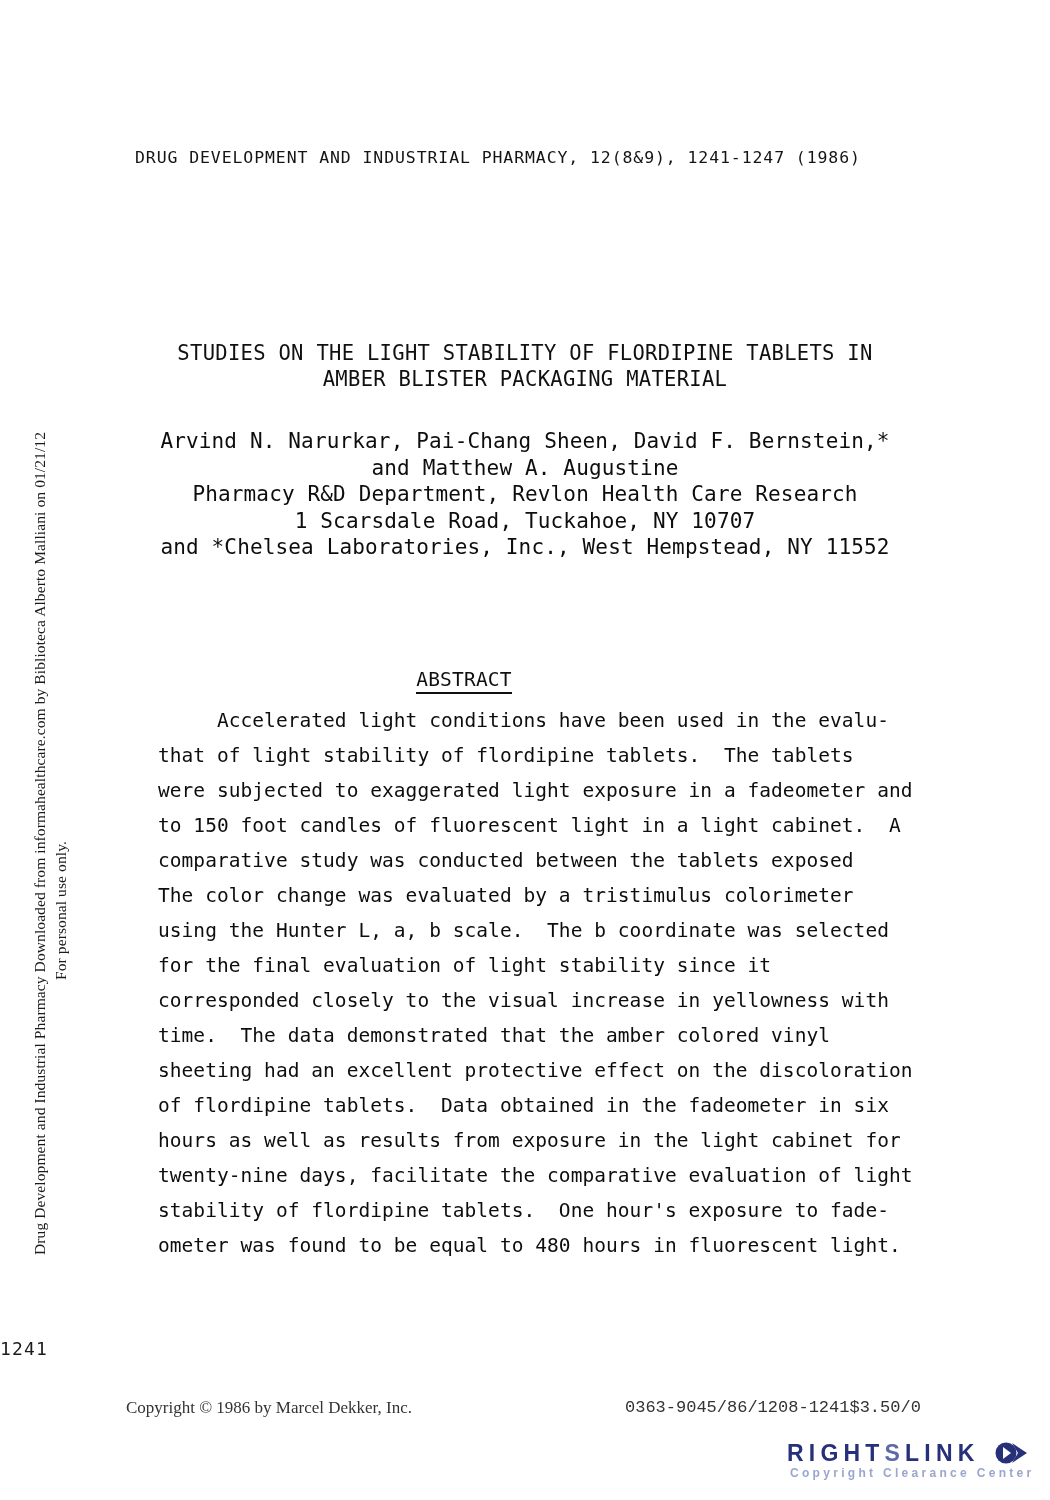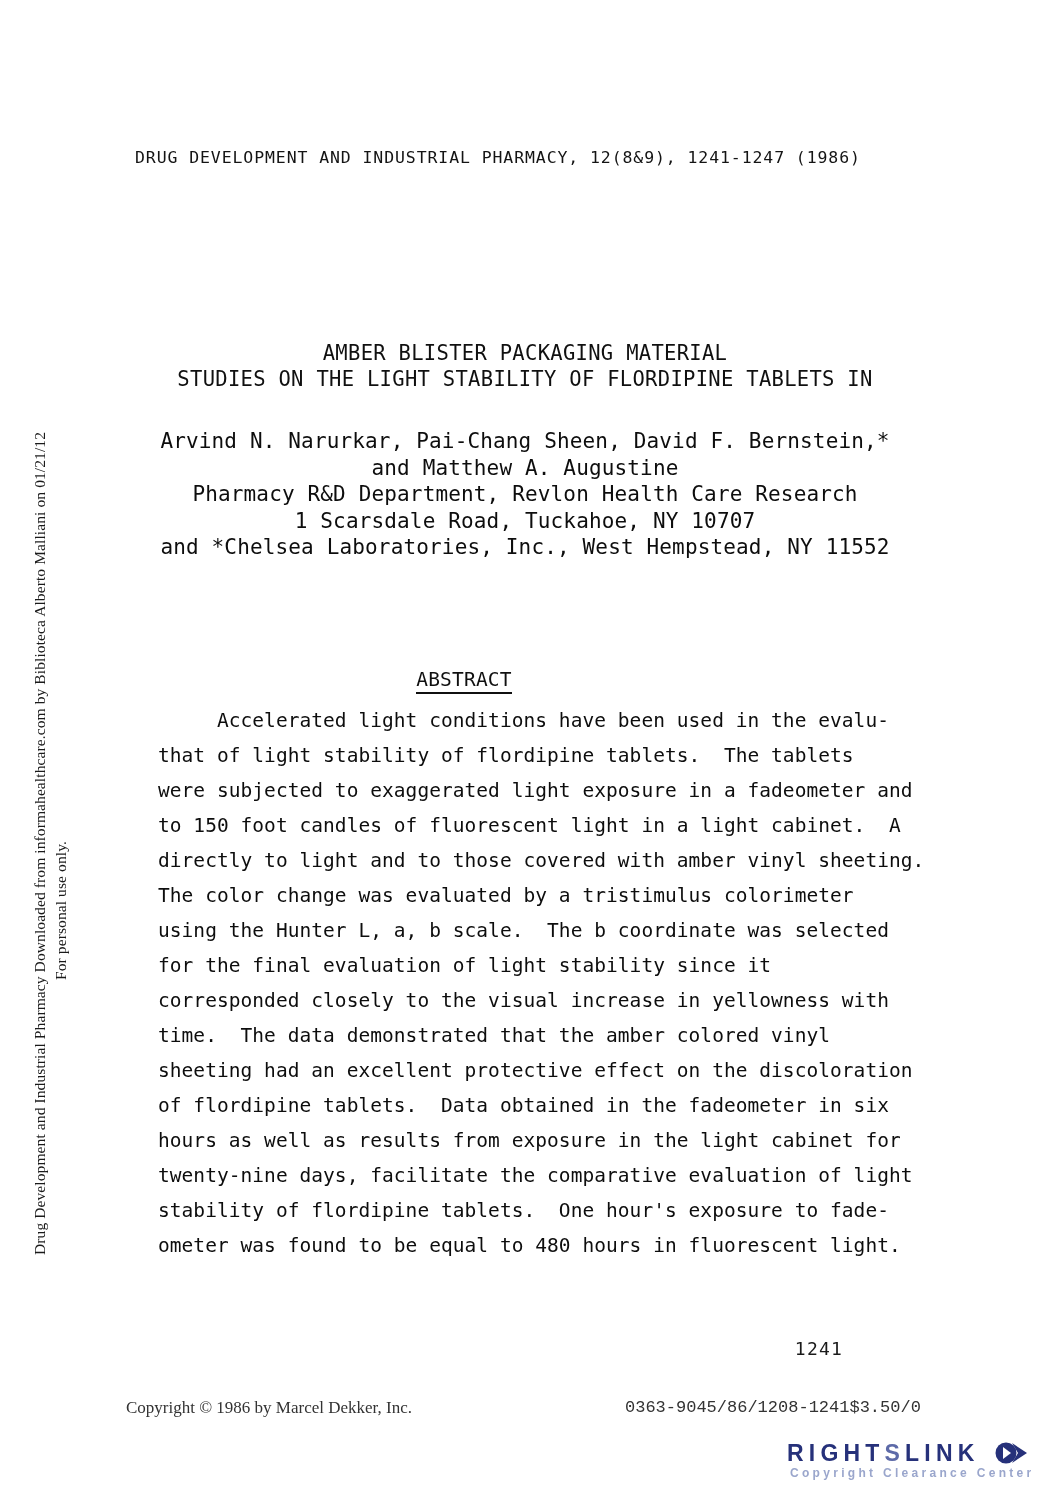--- a/index.html
+++ b/index.html
@@ -130,21 +130,21 @@
     white-space: pre;
     margin-left: 36px;
   }
 
   
   .page-number {
     position: absolute;
     left: 0;
     top: 1338px;
     width: 843px;
-    text-align: right;
+    text-align: left;
     font-family: "DejaVu Sans Mono", monospace;
     font-size: 18px;
     letter-spacing: 1.2px;
     color: #1a1a1a;
   }
 
   
   .footer-copyright {
     position: absolute;
     left: 126px;
@@ -210,42 +210,42 @@
 <div id="page">
 
   <div class="sidebar-stamp">
     <div class="sidebar-rot sidebar-line1">Drug Development and Industrial Pharmacy Downloaded from informahealthcare.com by Biblioteca Alberto Malliani on 01/21/12</div>
     <div class="sidebar-rot sidebar-line2">For personal use only.</div>
   </div>
 
   <div class="running-head">DRUG DEVELOPMENT AND INDUSTRIAL PHARMACY, 12(8&amp;9), 1241-1247 (1986)</div>
 
   <div class="title-block">
+    <div class="title-line">STUDIES ON THE LIGHT STABILITY OF FLORDIPINE TABLETS IN</div>
     <div class="title-line">AMBER BLISTER PACKAGING MATERIAL</div>
-    <div class="title-line">STUDIES ON THE LIGHT STABILITY OF FLORDIPINE TABLETS IN</div>
   </div>
 
   <div class="authors-block">
     <div class="author-line">Arvind N. Narurkar, Pai-Chang Sheen, David F. Bernstein,*</div>
     <div class="author-line">and Matthew A. Augustine</div>
     <div class="author-line">Pharmacy R&amp;D Department, Revlon Health Care Research</div>
     <div class="author-line">1 Scarsdale Road, Tuckahoe, NY 10707</div>
     <div class="author-line">and *Chelsea Laboratories, Inc., West Hempstead, NY 11552</div>
   </div>
 
   <div class="abstract-heading">
     <span>ABSTRACT</span>
   </div>
 
   <div class="abstract-body" id="abstract-body">
       <div class="abs-line">     Accelerated light conditions have been used in the evalu-</div>
       <div class="abs-line">that of light stability of flordipine tablets.  The tablets</div>
       <div class="abs-line">were subjected to exaggerated light exposure in a fadeometer and</div>
       <div class="abs-line">to 150 foot candles of fluorescent light in a light cabinet.  A</div>
-      <div class="abs-line">directly to light and to those covered with amber vinyl sheeting.</div>
+      <div class="abs-line">comparative study was conducted between the tablets exposed</div>
       <div class="abs-line">The color change was evaluated by a tristimulus colorimeter</div>
       <div class="abs-line">using the Hunter L, a, b scale.  The b coordinate was selected</div>
       <div class="abs-line">for the final evaluation of light stability since it</div>
       <div class="abs-line">corresponded closely to the visual increase in yellowness with</div>
       <div class="abs-line">time.  The data demonstrated that the amber colored vinyl</div>
       <div class="abs-line">sheeting had an excellent protective effect on the discoloration</div>
       <div class="abs-line">of flordipine tablets.  Data obtained in the fadeometer in six</div>
       <div class="abs-line">hours as well as results from exposure in the light cabinet for</div>
       <div class="abs-line">twenty-nine days, facilitate the comparative evaluation of light</div>
       <div class="abs-line">stability of flordipine tablets.  One hour's exposure to fade-</div>

